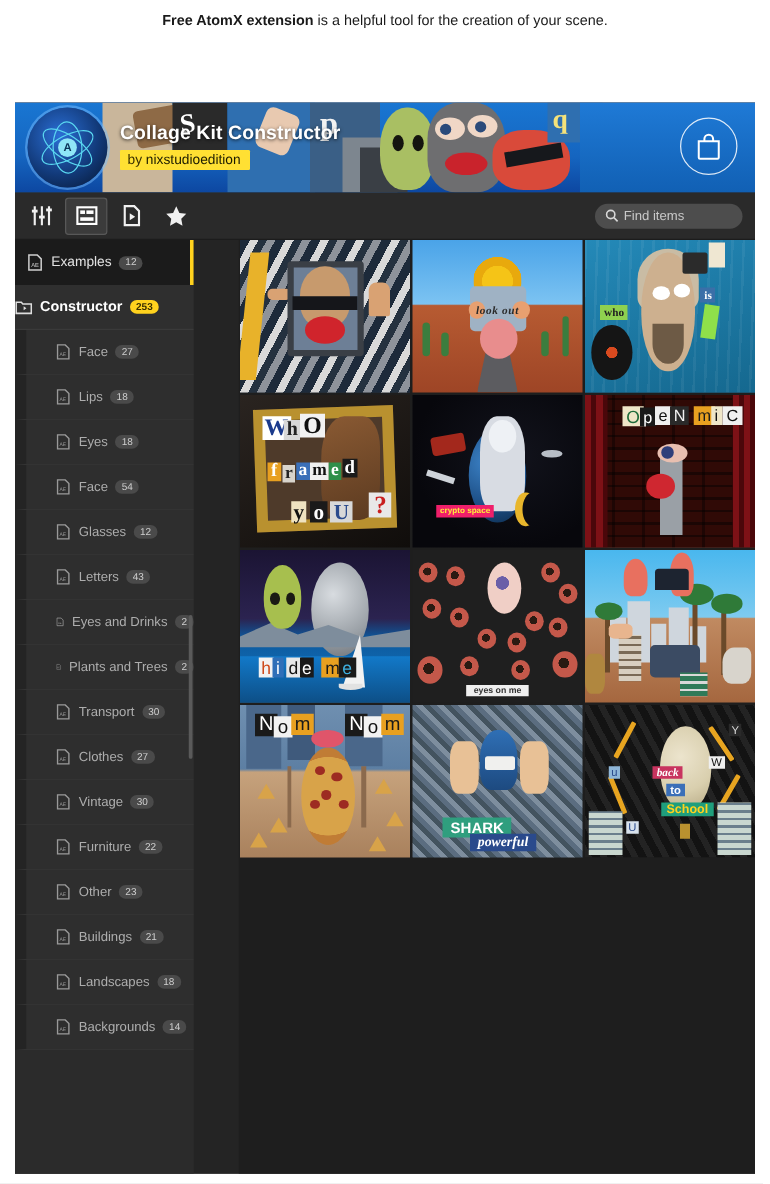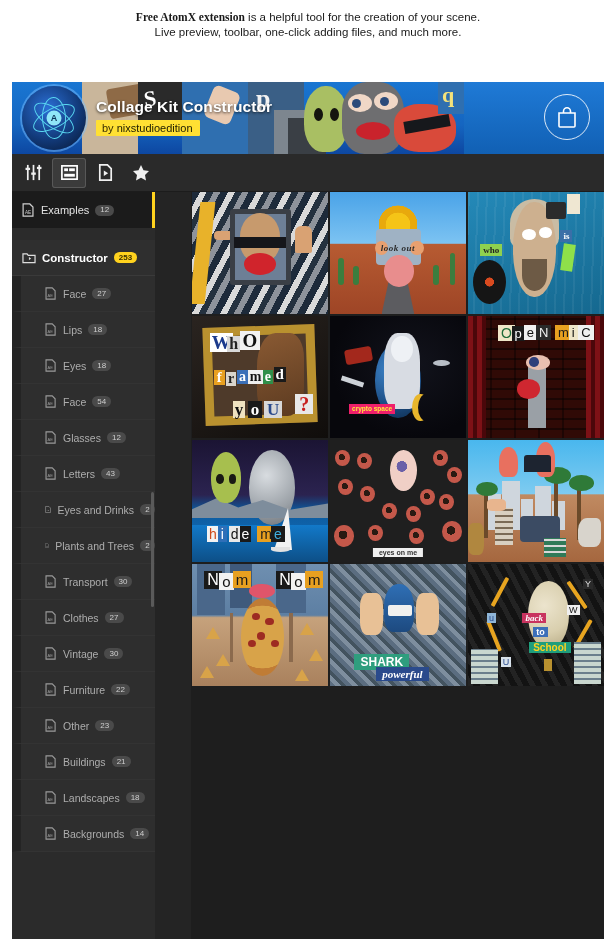--- a/index.html
+++ b/index.html
@@ -18,21 +18,21 @@
     color: #111111;
     letter-spacing: -0.2px;
     line-height: 44px;
   }
   .page-sub {
     font-size: 11.5px;
     color: #1a1a1a;
     line-height: 15px;
     margin-top: 4px;
   }
-  .page-sub b { font-weight: 700; font-family: Liberation Serif, serif; }
+  .page-sub b { font-weight: 700; }
 
   
   .app {
     position: absolute;
     left: 12px; top: 82px;
     width: 592px; height: 857px;
     background: #252525;
     overflow: hidden;
   }
 
@@ -161,23 +161,21 @@
     color: #dcdcdc;
     border-bottom: none;
   }
   .side-row.examples .label { font-size: 11px; color: #e2e2e2; }
   .side-row.examples::after {
     content: ""; position: absolute; right: 0; top: 0;
     width: 3px; height: 100%; background: #ffd21e;
   }
   .side-row.constructor {
     background: #2f2f2f;
-    padding-left: 10px;
     border-bottom: 1px solid #3a3a3a;
-    margin-top: 12px;
   }
   .side-row.constructor .label {
     font-size: 11.5px; font-weight: 700; color: #ffffff;
   }
   .side-row.child {
     padding-left: 24px;
     background: #2e2e2e;
     border-left: 9px solid #242424;
   }
   .side-row .label { color: #adadad; }
@@ -499,21 +497,20 @@
     font: 700 10px "Liberation Sans", sans-serif; padding:0 4px;
   }
 </style>
 </head>
 <body>
 
 <div class="page-header">
   <div class="page-sub">
     <b>Free AtomX extension</b><span> is a helpful tool for the creation of your scene.</span>
   </div>
-  <div class="page-sub" style="margin-top:0">Live preview, toolbar, one-click adding files, and much more.</div>
 </div>
 
 <div class="app">
 
   <div class="banner">
     <div class="banner-art">
       <div class="sky"></div>
 
       <div class="b-shape" style="left:70px;top:0;width:56px;height:72px;background:#c9b69b;"></div>
       <div class="b-shape" style="left:96px;top:4px;width:40px;height:30px;background:#8e6a46;transform:rotate(-10deg);border-radius:4px;"></div>
@@ -594,20 +591,29 @@
         <path d="M8.2 8 l4.6 2.9 l-4.6 2.9 Z" fill="#f0f0f0"></path>
       </svg>
     </div>
 
     <div class="tb-btn">
       <svg width="20" height="20" viewBox="0 0 20 20">
         <path d="M10 2 l2.5 5.3 5.5 .7 -4 3.9 1 5.6 -5-2.8 -5 2.8 1-5.6 -4-3.9 5.5-.7 Z" fill="#f0f0f0"></path>
       </svg>
     </div>
 
+    <div class="search-wrap">
+      <div class="search-box">
+        <svg width="11" height="11" viewBox="0 0 12 12">
+          <circle cx="5" cy="5" r="3.6" fill="none" stroke="#d8d8d8" stroke-width="1.4"></circle>
+          <line x1="7.8" y1="7.8" x2="11" y2="11" stroke="#d8d8d8" stroke-width="1.4"></line>
+        </svg>
+        <span class="ph">Find items</span>
+      </div>
+    </div>
   </div>
 
   <div class="body-split">
 
     <div class="sidebar">
 
       <div class="side-row examples">
         <svg width="13" height="14" viewBox="0 0 14 15">
           <path d="M1.2 1 h7.2 l3.4 3.4 V14 H1.2 Z" fill="none" stroke="#cfcfcf" stroke-width="1.3"></path>
           <text x="3.2" y="11.4" font-size="5" fill="#cfcfcf" font-family="Liberation Sans, sans-serif">AE</text>

